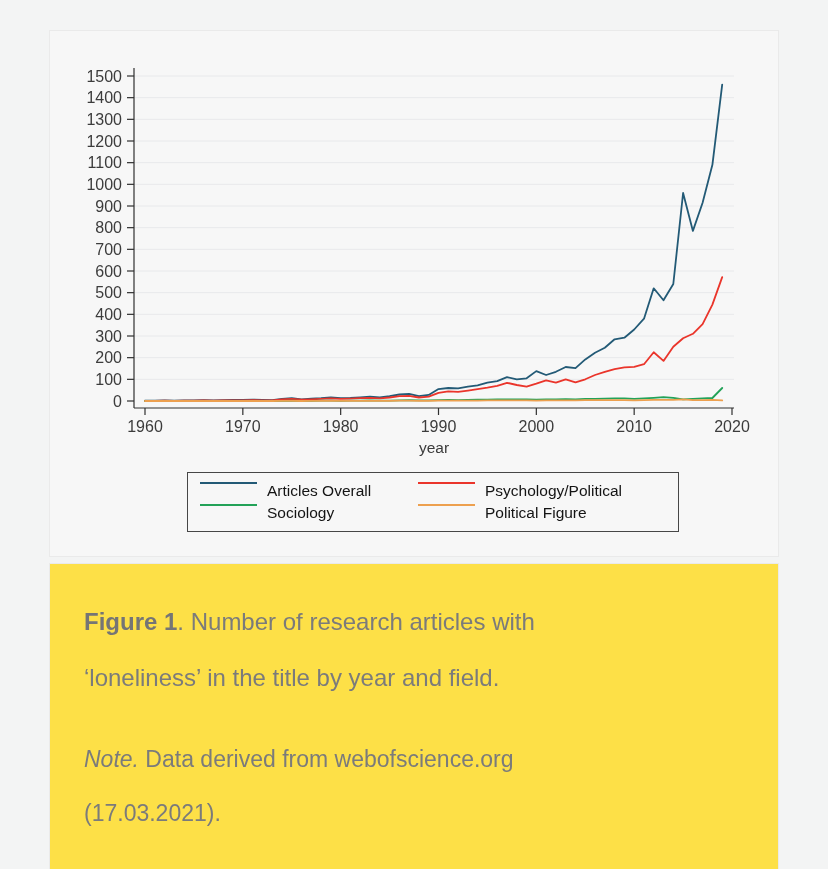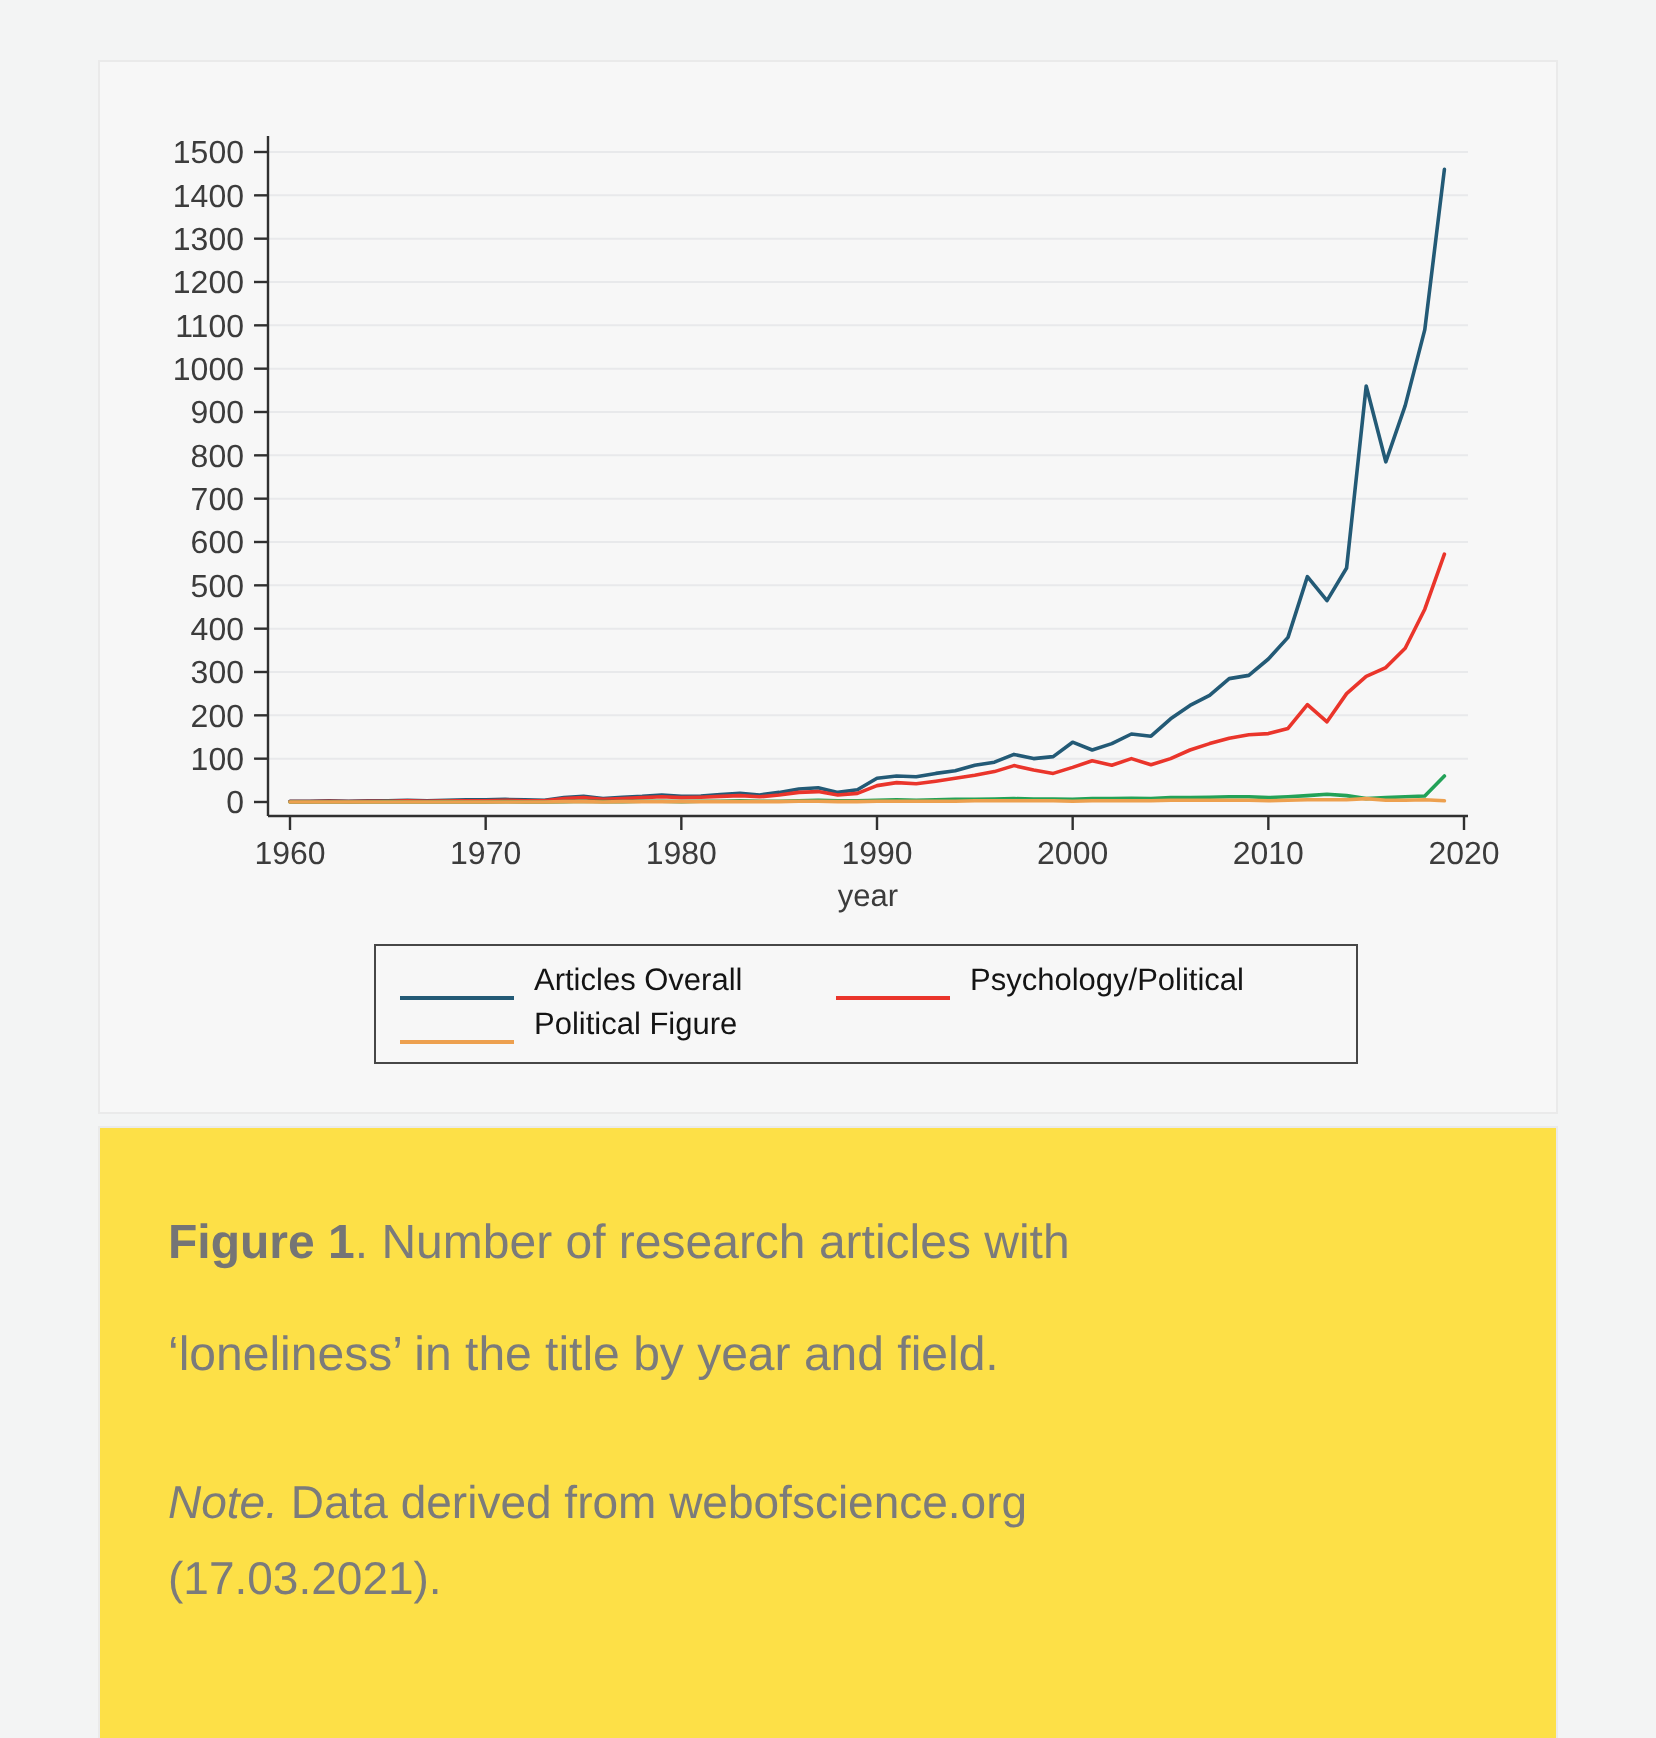--- a/index.html
+++ b/index.html
@@ -20,25 +20,25 @@
     flex:1 1 auto;
     padding:30px 34px 0;
   }
   .chart-svg{display:block;}
   .legend{
     margin:6px 0 0 137px;width:492px;box-sizing:border-box;
     border:1px solid #474747;
     padding:9px 6px 9px 12px;
     display:grid;grid-template-columns:218px 1fr;row-gap:4px;
   }
-  .legend-item{display:flex;align-items:flex-end;gap:10px;font-size:15.5px;color:#141414;white-space:nowrap;}
+  .legend-item{display:flex;align-items:flex-start;gap:10px;font-size:15.5px;color:#141414;white-space:nowrap;}
   .legend-swatch{width:57px;height:2px;flex:0 0 auto;}
   .caption{font-size:24px;line-height:56px;color:#7b7b7b;max-width:572px;margin:0;}
   .caption strong{font-weight:700;color:#757575;}
-  .note{font-size:23px;line-height:38px;color:#7b7b7b;max-width:572px;margin:26px 0 0;}
+  .note{font-size:23px;line-height:54px;color:#7b7b7b;max-width:572px;margin:26px 0 0;}
   .note em{font-style:italic;}
 </style>
 </head>
 <body>
 
 <div class="page">
 
   <section class="figure-card">
     <svg class="chart-svg" width="730" height="435" viewBox="0 0 730 435" xmlns="http://www.w3.org/2000/svg">
         <line x1="84" x2="684" y1="348.3333333333333" y2="348.3333333333333" stroke="#e8e9eb" stroke-width="1"></line>
@@ -114,20 +114,24 @@
     <div class="legend">
       <div class="legend-item">
         <span class="legend-swatch" style="background: rgb(35, 90, 118);"></span>
         <span>Articles Overall</span>
       </div>
       <div class="legend-item">
         <span class="legend-swatch" style="background: rgb(234, 53, 43);"></span>
         <span>Psychology/Political</span>
       </div>
       <div class="legend-item">
+        <span class="legend-swatch" style="background: rgb(35, 162, 88);"></span>
+        <span>Sociology</span>
+      </div>
+      <div class="legend-item">
         <span class="legend-swatch" style="background: rgb(237, 160, 79);"></span>
         <span>Political Figure</span>
       </div>
     </div>
   </section>
 
   <section class="caption-card">
     <p class="caption"><strong>Figure 1</strong><span>. Number of research articles with ‘loneliness’ in the title by year and field.</span></p>
     <p class="note"><em>Note.</em><span> Data derived from webofscience.org (17.03.2021).</span></p>
   </section>

